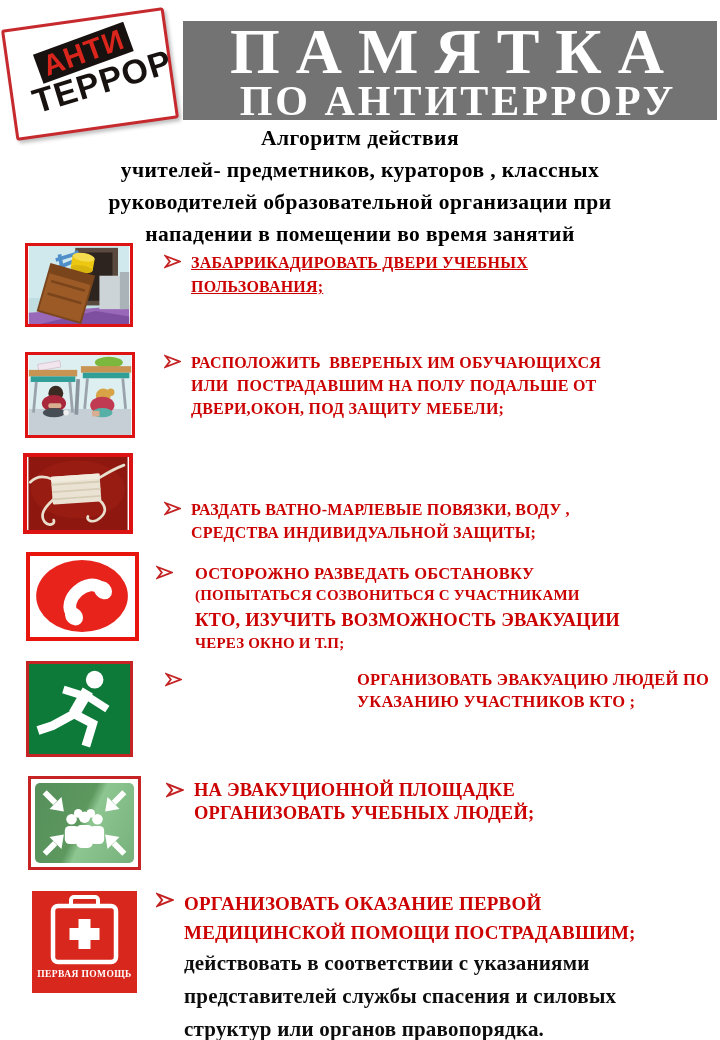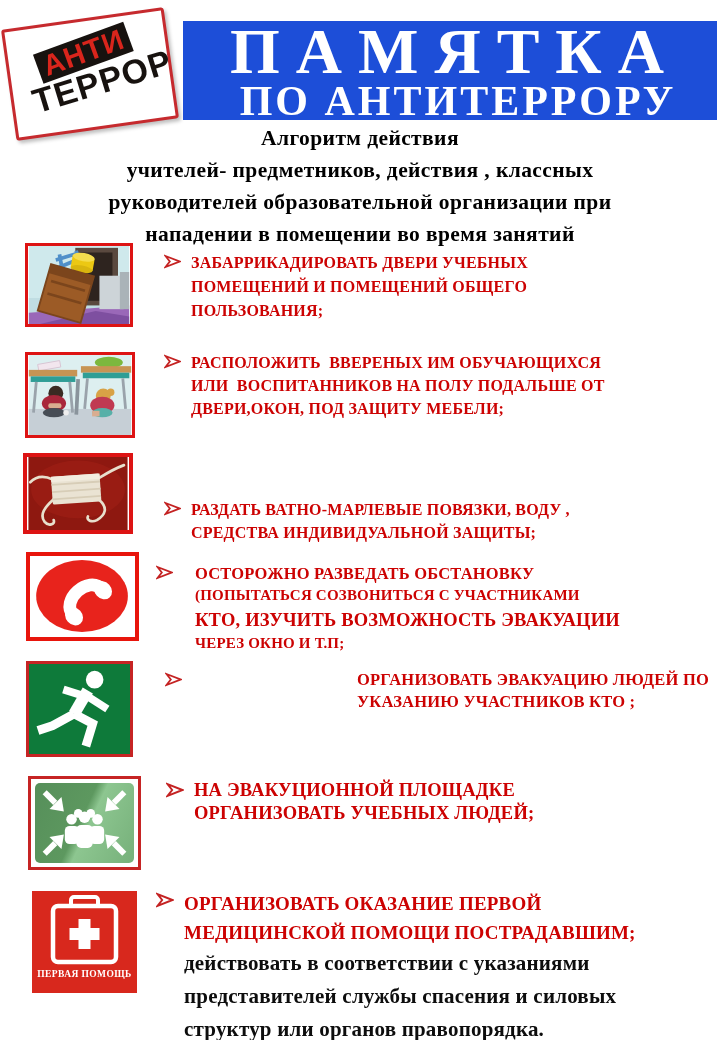--- a/index.html
+++ b/index.html
@@ -20,21 +20,21 @@
     display:inline-block; background:#17120f; color:#d9251c;
     font-weight:bold; font-size:29px; line-height:31px; letter-spacing:1px;
     padding:0 6px; transform:rotate(-3deg); margin-left:14px;
   }
   .logo-terror {
     color:#17120f; font-weight:bold; font-size:34px; line-height:36px;
     letter-spacing:1px; margin-top:-1px;
   }
   .banner {
     position:absolute; left:183px; top:21px; width:534px; height:99px;
-    background:#1d4ed8; color:#fff; text-align:center; overflow:hidden;
+    background:#737373; color:#fff; text-align:center; overflow:hidden;
   }
   .banner-title {
     font-weight:bold; font-size:64px; line-height:62px; letter-spacing:16px;
     text-indent:10px; white-space:nowrap;
   }
   .banner-sub {
     font-weight:bold; font-size:42px; line-height:36px; letter-spacing:3px;
     white-space:nowrap;
     padding-left:16px;
   }
@@ -68,21 +68,21 @@
     font-weight:bold; font-size:9.5px; letter-spacing:.4px; margin-top:2px;
   }
 
   
   .item-text {
     position:absolute; display:flex; gap:10px;
     color:#cc0202; font-weight:bold; letter-spacing:.2px;
   }
   .bullet { flex:0 0 auto; margin-top:3px; }
   .line { white-space:pre; }
-  #text1 { left:164px; top:251px; width:548px; font-size:16px;   line-height:24px; }
+  #text1 { left:164px; top:251px; width:548px; font-size:16px;   line-height:24px;text-decoration:underline; }
   #text2 { left:164px; top:351px; width:552px; font-size:16px;   line-height:23px; }
   #text3 { left:164px; top:458px; width:548px; font-size:16px;   line-height:23px;margin-top:40px; }
   #text4 { left:156px; top:562px; width:560px; font-size:15px;   line-height:1.42;gap:22px; }
   #text4 .line:nth-child(1) { font-size:16.5px; }
   #text4 .line:nth-child(3) { font-size:18.5px; }
   #text5 { left:165px; top:669px; width:544px; font-size:16.5px; line-height:22px;justify-content:space-between; }
   #text6 { left:166px; top:779px; width:544px; font-size:18.5px; line-height:23px; }
   #text7 { left:156px; top:889px; width:564px; font-size:19px;   line-height:29px; }
   #text7 .black-part { color:#0d0d0d; font-size:21px; line-height:33px; letter-spacing:.2px; }
 </style>
@@ -96,21 +96,21 @@
   </div>
 </div>
 
 <div class="banner">
   <div class="banner-title">ПАМЯТКА</div>
   <div class="banner-sub">ПО АНТИТЕРРОРУ</div>
 </div>
 
 <div class="intro">
   <div class="line">Алгоритм действия</div>
-  <div class="line">учителей- предметников, действия , классных</div>
+  <div class="line">учителей- предметников, кураторов , классных</div>
   <div class="line">руководителей образовательной организации при</div>
   <div class="line">нападении в помещении во время занятий</div>
 </div>
 
 <div class="icon-box" id="icon1">
   <svg width="102" height="78" viewBox="0 0 108 84">
     <rect width="108" height="84" fill="#cfe9ec"></rect>
     <rect y="56" width="108" height="28" fill="#c0dde2"></rect>
     <polygon points="0,72 108,64 108,84 0,84" fill="#9a68b8"></polygon>
     <polygon points="12,84 72,70 108,76 108,84" fill="#7e4fa0"></polygon>
@@ -136,21 +136,20 @@
       <rect x="19" y="56" width="38" height="3" fill="#7b451c"></rect>
     </g>
   </svg>
 </div>
 <div class="item-text" id="text1">
   <svg class="bullet" width="17" height="15" viewBox="0 0 17 15">
       <path d="M1.5,2 L15.5,7.5 L1.5,13 L5.8,7.5 Z" fill="#fff" stroke="#c42222" stroke-width="1.8"></path>
     </svg>
   <div class="lines">
     <div class="line">ЗАБАРРИКАДИРОВАТЬ ДВЕРИ УЧЕБНЫХ</div>
-    <div class="line">ПОМЕЩЕНИЙ И ПОМЕЩЕНИЙ ОБЩЕГО</div>
     <div class="line">ПОЛЬЗОВАНИЯ;</div>
   </div>
 </div>
 
 <div class="icon-box" id="icon2">
   <svg width="104" height="80" viewBox="0 0 110 86">
     <rect width="110" height="86" fill="#ddeff0"></rect>
     <rect y="58" width="110" height="28" fill="#c6cfd6"></rect>
     <g transform="rotate(-10 22 12)">
         <rect x="10" y="8" width="24" height="7" fill="#f2e6ee" stroke="#d8c6d4"></rect>
@@ -174,21 +173,21 @@
     <rect x="68" y="60" width="8" height="6" fill="#d9ad90"></rect>
     <path d="M53,26 L51,64" stroke="#8a949c" stroke-width="4"></path>
   </svg>
 </div>
 <div class="item-text" id="text2">
   <svg class="bullet" width="17" height="15" viewBox="0 0 17 15">
       <path d="M1.5,2 L15.5,7.5 L1.5,13 L5.8,7.5 Z" fill="#fff" stroke="#c42222" stroke-width="1.8"></path>
     </svg>
   <div class="lines">
     <div class="line">РАСПОЛОЖИТЬ  ВВЕРЕНЫХ ИМ ОБУЧАЮЩИХСЯ</div>
-    <div class="line">ИЛИ  ВОСПИТАННИКОВ НА ПОЛУ ПОДАЛЬШЕ ОТ</div>
+    <div class="line">ИЛИ  ПОСТРАДАВШИМ НА ПОЛУ ПОДАЛЬШЕ ОТ</div>
     <div class="line">ДВЕРИ,ОКОН, ПОД ЗАЩИТУ МЕБЕЛИ;</div>
   </div>
 </div>
 
 <div class="icon-box" id="icon3">
   <svg width="102" height="73" viewBox="0 0 110 81">
     <rect width="110" height="81" fill="#8e1810"></rect>
     <ellipse cx="55" cy="36" rx="52" ry="32" fill="#a32015" opacity="0.55"></ellipse>
     <g stroke="#e8e0cd" stroke-width="3" fill="none" stroke-linecap="round">
       <path d="M79,23 C90,16 98,12 106,9"></path>

